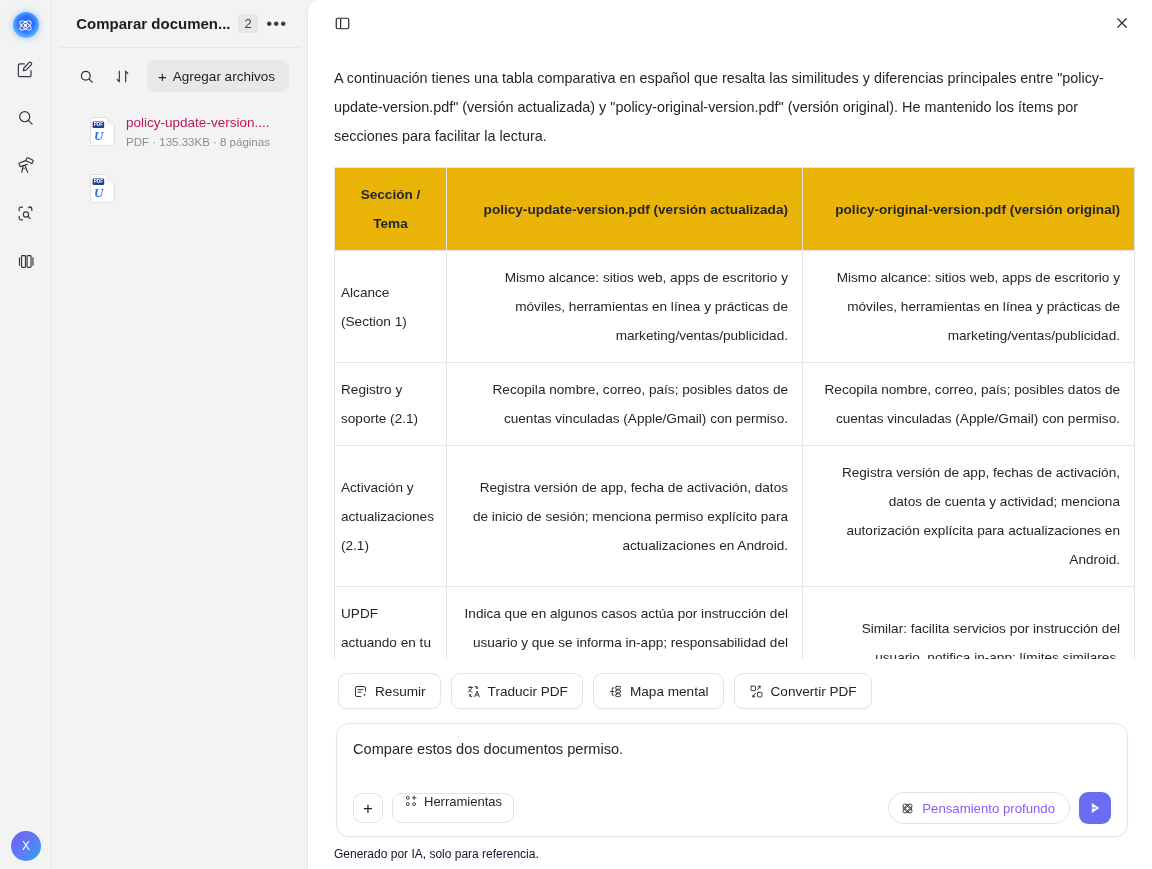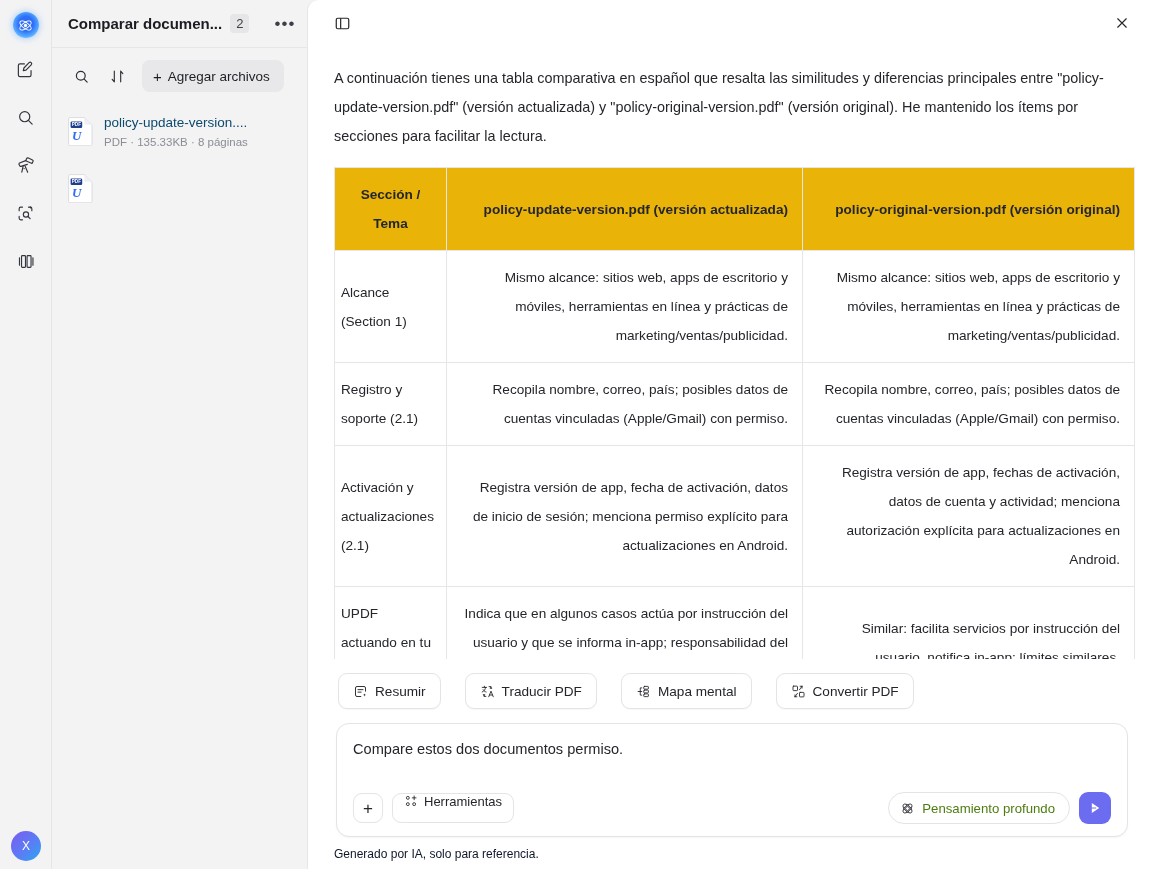--- a/index.html
+++ b/index.html
@@ -38,21 +38,21 @@
     width: 30px; height: 30px; border-radius: 50%;
     background: linear-gradient(135deg, #7b5cf0 0%, #5b7df5 55%, #2aa7f0 100%);
     color: #fff; font-size: 12px;
     display: flex; align-items: center; justify-content: center;
     cursor: pointer;
   }
 
   
   .filepanel {
     width: 256px; flex: 0 0 256px; height: 869px;
-    background: #f3f3f4; display: flex; flex-direction: column;
+    background: #f3f3f4; display: flex; flex-direction: column; align-items: center;
   }
   .fp-header {
     height: 48px; display: flex; align-items: center;
     padding: 0 12px 0 16px; gap: 8px;
     border-bottom: 1px solid #e6e6e8;
   }
   .fp-title {
     font-size: 15px; color: #1c1d21; font-weight: 600;
     white-space: nowrap; overflow: hidden; max-width: 166px;
   }
@@ -83,21 +83,21 @@
     font-family: "Liberation Sans", sans-serif;
   }
   .filelist { padding: 6px 10px; display: flex; flex-direction: column; gap: 8px; }
   .fileitem {
     display: flex; gap: 10px; align-items: flex-start;
     padding: 6px 6px; border-radius: 8px; cursor: pointer;
   }
   .file-icon { position: relative; width: 26px; height: 30px; flex: 0 0 26px; margin-top: 2px; }
   .file-meta { min-width: 0; }
   .file-name {
-    font-size: 13.5px; color: #0c4a6e; line-height: 18px;
+    font-size: 13.5px; color: #be185d; line-height: 18px;
     white-space: nowrap; overflow: hidden; text-overflow: ellipsis;
     max-width: 172px;
   }
   .file-sub { font-size: 11.5px; color: #8b8e96; line-height: 17px; margin-top: 2px; }
 
   
   .chat {
     position: absolute; left: 308px; top: 0;
     width: 844px; height: 869px;
     background: #ffffff;
@@ -140,21 +140,21 @@
   }
   table.cmp thead th { background: #eab308; font-weight: 700; text-align: right; }
   table.cmp thead th.firstcol { text-align: center; }
   table.cmp td { text-align: right; }
   table.cmp td.firstcol { text-align: left; font-weight: 400; padding-left: 6px; }
   col.c1 { width: 112px; }
   col.c2 { width: 356px; }
   col.c3 { width: 332px; }
 
   .chat-foot { flex: 0 0 auto; padding: 0 22px 0 26px; }
-  .quick-row { display: flex; gap: 24px; padding: 14px 0 14px 4px; align-items: flex-end; }
+  .quick-row { display: flex; gap: 10px; padding: 14px 0 14px 4px; align-items: flex-end; }
   .qbtn {
     height: 36px; background: #fff; border: 1px solid #e4e4e7;
     border-radius: 9px; display: flex; align-items: center; gap: 7px;
     padding: 0 14px; font-size: 13.6px; color: #24262b; cursor: pointer;
     font-family: "Liberation Sans", sans-serif;
     box-shadow: 0 1px 1px rgba(18,18,23,0.03);
   }
 
   .composer {
     border: 1px solid #e4e4e7; border-radius: 13px;
@@ -175,21 +175,21 @@
   .tool-btn {
     height: 30px; border: 1px solid #e4e4e7; border-radius: 9px; background: #fff;
     display: flex; align-items: flex-start; gap: 6px; padding: 0 11px;
     font-size: 13px; color: #24262b; cursor: pointer;
     font-family: "Liberation Sans", sans-serif;
   }
   .spacer { flex: 1 1 auto; }
   .deep-btn {
     height: 32px; border: 1px solid #e4e4e7; border-radius: 16px; background: #fff;
     display: flex; align-items: center; gap: 7px; padding: 0 14px 0 11px;
-    font-size: 13.2px; color: #4d7c0f; cursor: pointer;
+    font-size: 13.2px; color: #8b5cf6; cursor: pointer;
     font-family: "Liberation Sans", sans-serif;
   }
   .send-btn {
     width: 32px; height: 32px; border-radius: 9px; border: none;
     background: #6c6cf0; display: flex; align-items: center; justify-content: center;
     cursor: pointer; color: #fff;
   }
   .disclaimer {
     text-align: left; font-size: 12px; color: #0f172a;
     padding: 10px 0 8px 0;

